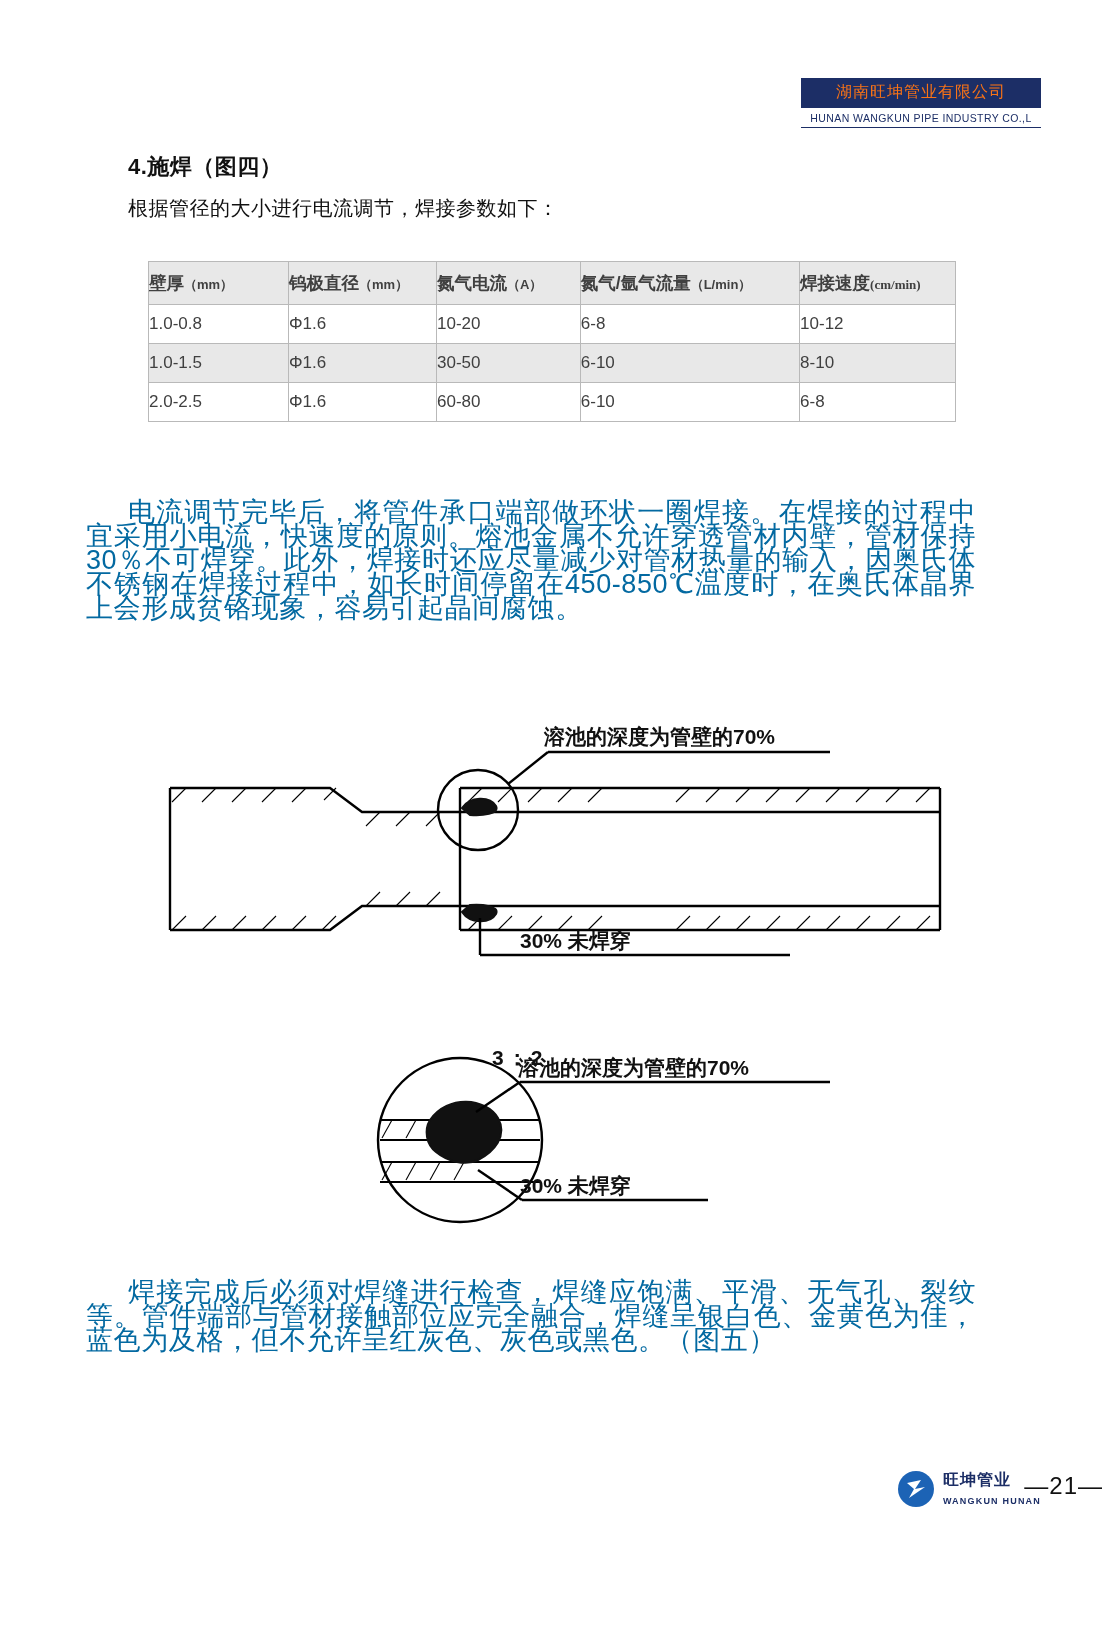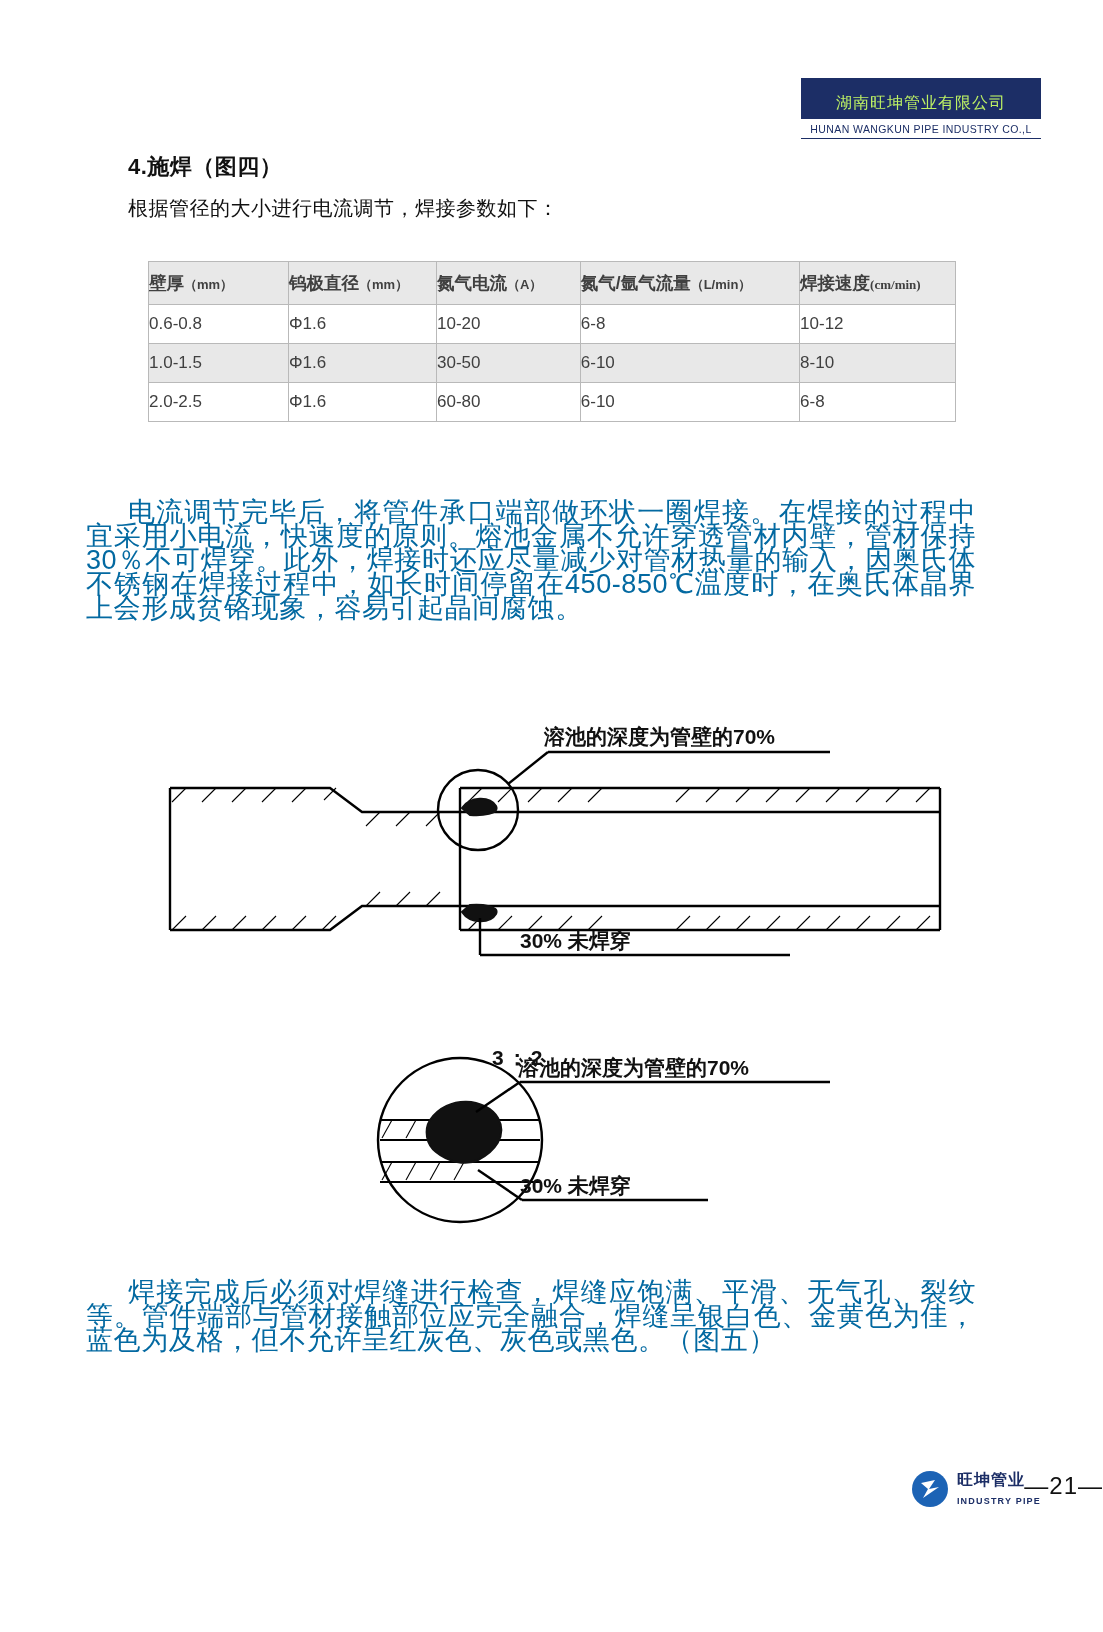--- a/index.html
+++ b/index.html
@@ -26,25 +26,25 @@
   
   .header {
     position: absolute;
     right: 62px;
     top: 78px;
     text-align: center;
     width: 240px;
   }
   .header-cn {
     background: #1c2e66;
-    color: #bef264;
+    color: #f97316;
     font-size: 16px;
     line-height: 26px;
     letter-spacing: 1px;
-    padding: 12px 6px 3px 6px;
+    padding: 1px 6px 3px 6px;
     display: block;
     font-family: "Liberation Sans", sans-serif;
     white-space: nowrap;
   }
   .header-en {
     color: #1c2e66;
     font-size: 10.5px;
     letter-spacing: 0.4px;
     margin-top: 4px;
     white-space: nowrap;
@@ -207,21 +207,21 @@
       <tr>
         <th class="c1"><span>壁厚</span><span class="u">（mm）</span></th>
         <th class="c2"><span>钨极直径</span><span class="u">（mm）</span></th>
         <th class="c3"><span>氮气电流</span><span class="u">（A）</span></th>
         <th class="c4"><span>氮气/氩气流量</span><span class="u">（L/min）</span></th>
         <th class="c5"><span>焊接速度</span><span class="u">(cm/min)</span></th>
       </tr>
     </thead>
     <tbody>
       <tr>
-        <td>0.6-0.8</td>
+        <td>1.0-0.8</td>
         <td>Φ1.6</td>
         <td>10-20</td>
         <td>6-8</td>
         <td>10-12</td>
       </tr>
       <tr>
         <td>1.0-1.5</td>
         <td>Φ1.6</td>
         <td>30-50</td>
         <td>6-10</td>
@@ -363,17 +363,17 @@
 
   <div class="footer-logo">
     <span class="mark">
       <svg width="38" height="38" viewBox="0 0 38 38" xmlns="http://www.w3.org/2000/svg">
         <circle cx="19" cy="19" r="18" fill="#1c63b5"></circle>
         <path d="M10 13 L24 10 L18 19 L28 17 L12 28 L17 19 Z" fill="#ffffff"></path>
       </svg>
     </span>
     <span>
       <span class="txt-cn">旺坤管业</span><br>
-      <span class="txt-en">INDUSTRY PIPE</span>
+      <span class="txt-en">WANGKUN HUNAN</span>
     </span>
   </div>
 
 </div>
 
 </body></html>

